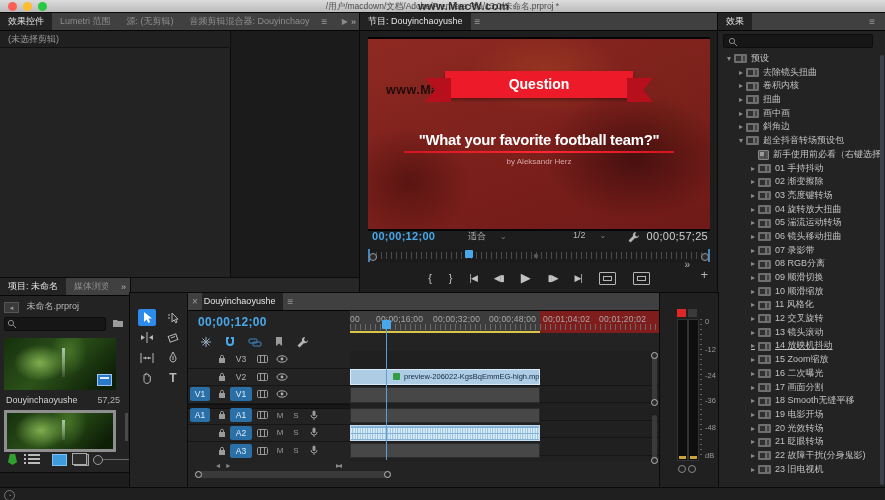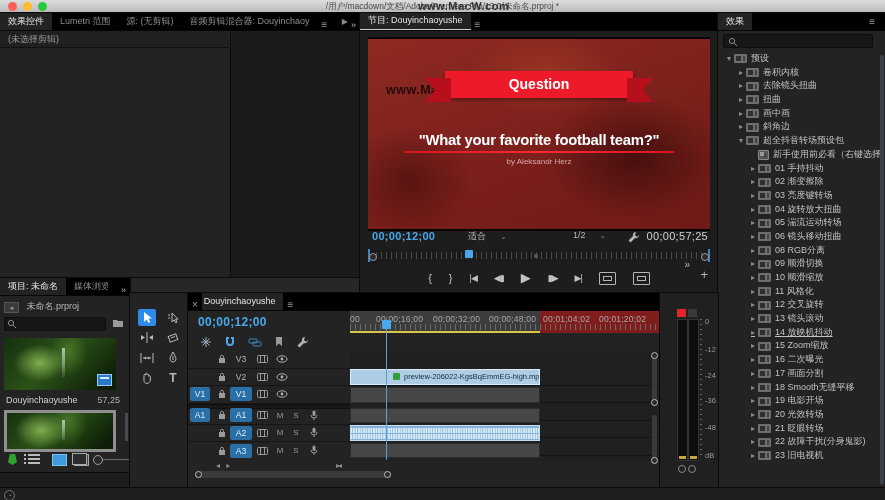--- a/index.html
+++ b/index.html
@@ -9,22 +9,22 @@
   .titlebar{position:absolute;left:0;top:0;width:885px;height:13px;
             background:linear-gradient(#dcdcdc,#b9b9b9);border-bottom:1px solid #8a8a8a;}
   .light{position:absolute;top:2px;width:9px;height:9px;border-radius:50%;}
   .l-close{left:8px;background:#ff5f57;}
   .l-min{left:23px;background:#febc2e;}
   .l-zoom{left:38px;background:#28c840;}
   .wtitle{position:absolute;left:0;right:0;top:1px;text-align:center;color:#4a4a4a;font-size:8.5px;}
   .wm-top{position:absolute;left:418px;top:0px;color:rgba(20,20,20,.8);font-weight:bold;font-size:11px;letter-spacing:.5px;}
   
   .panel{position:absolute;background:#232323;box-shadow:0 0 0 1px #0a0a0a;}
-  .tabbar{position:absolute;left:0;top:0;right:0;height:17px;background:#000000;border-bottom:1px solid #060606;
-          display:flex;align-items:flex-end;white-space:nowrap;overflow:hidden;}
+  .tabbar{position:absolute;left:0;top:0;right:0;height:17px;background:#404040;border-bottom:1px solid #060606;
+          display:flex;align-items:center;white-space:nowrap;overflow:hidden;}
   .tab{padding:0 8px;height:17px;line-height:17px;color:#8d8d8d;font-size:9px;}
   .tab.active{color:#e4e4e4;background:#232323;border-bottom:1px solid #cfcfcf;}
   .menu-glyph{color:#9a9a9a;font-size:10px;padding:0 4px;}
   .chev{color:#b5b5b5;font-size:9px;margin-left:auto;padding-right:4px;}
   svg{display:block;}
   
   #ecp{left:0;top:13px;width:360px;height:280px;}
   .noclip-row{position:absolute;left:0;top:18px;width:229px;height:17px;background:#202020;
               border-bottom:1px solid #101010;color:#9a9a9a;line-height:17px;padding-left:8px;box-sizing:border-box;}
   .noclip-arrow{position:absolute;right:12px;top:4px;color:#8a8a8a;font-size:8px;}
@@ -291,44 +291,44 @@
 
         <div class="erow expanded t-bin" style="padding-left: 6px;">
           <span class="arrow"></span>
           <span class="fxicon"></span>
           <span class="lbl">预设</span>
         </div>
 
         <div class="erow collapsed t-bin" style="padding-left: 18px;">
           <span class="arrow"></span>
           <span class="fxicon"></span>
+          <span class="lbl">去除镜头扭曲</span>
+        </div>
+
+        <div class="erow collapsed t-bin" style="padding-left: 18px;">
+          <span class="arrow"></span>
+          <span class="fxicon"></span>
           <span class="lbl">卷积内核</span>
         </div>
 
         <div class="erow collapsed t-bin" style="padding-left: 18px;">
           <span class="arrow"></span>
           <span class="fxicon"></span>
-          <span class="lbl">去除镜头扭曲</span>
+          <span class="lbl">扭曲</span>
         </div>
 
         <div class="erow collapsed t-bin" style="padding-left: 18px;">
           <span class="arrow"></span>
           <span class="fxicon"></span>
-          <span class="lbl">扭曲</span>
+          <span class="lbl">画中画</span>
         </div>
 
         <div class="erow collapsed t-bin" style="padding-left: 18px;">
           <span class="arrow"></span>
           <span class="fxicon"></span>
-          <span class="lbl">画中画</span>
-        </div>
-
-        <div class="erow collapsed t-bin" style="padding-left: 18px;">
-          <span class="arrow"></span>
-          <span class="fxicon"></span>
           <span class="lbl">斜角边</span>
         </div>
 
         <div class="erow expanded t-bin" style="padding-left: 18px;">
           <span class="arrow"></span>
           <span class="fxicon"></span>
           <span class="lbl">超全抖音转场预设包</span>
         </div>
 
         <div class="erow t-preset" style="padding-left: 30px;">
@@ -366,20 +366,25 @@
           <span class="fxicon"></span>
           <span class="lbl">05 湍流运动转场</span>
         </div>
 
         <div class="erow collapsed t-bin" style="padding-left: 30px;">
           <span class="arrow"></span>
           <span class="fxicon"></span>
           <span class="lbl">06 镜头移动扭曲</span>
         </div>
 
+        <div class="erow collapsed t-bin" style="padding-left: 30px;">
+          <span class="arrow"></span>
+          <span class="fxicon"></span>
+          <span class="lbl">07 录影带</span>
+        </div>
 
         <div class="erow collapsed t-bin" style="padding-left: 30px;">
           <span class="arrow"></span>
           <span class="fxicon"></span>
           <span class="lbl">08 RGB分离</span>
         </div>
 
         <div class="erow collapsed t-bin" style="padding-left: 30px; text-align: center;">
           <span class="arrow"></span>
           <span class="fxicon"></span>

